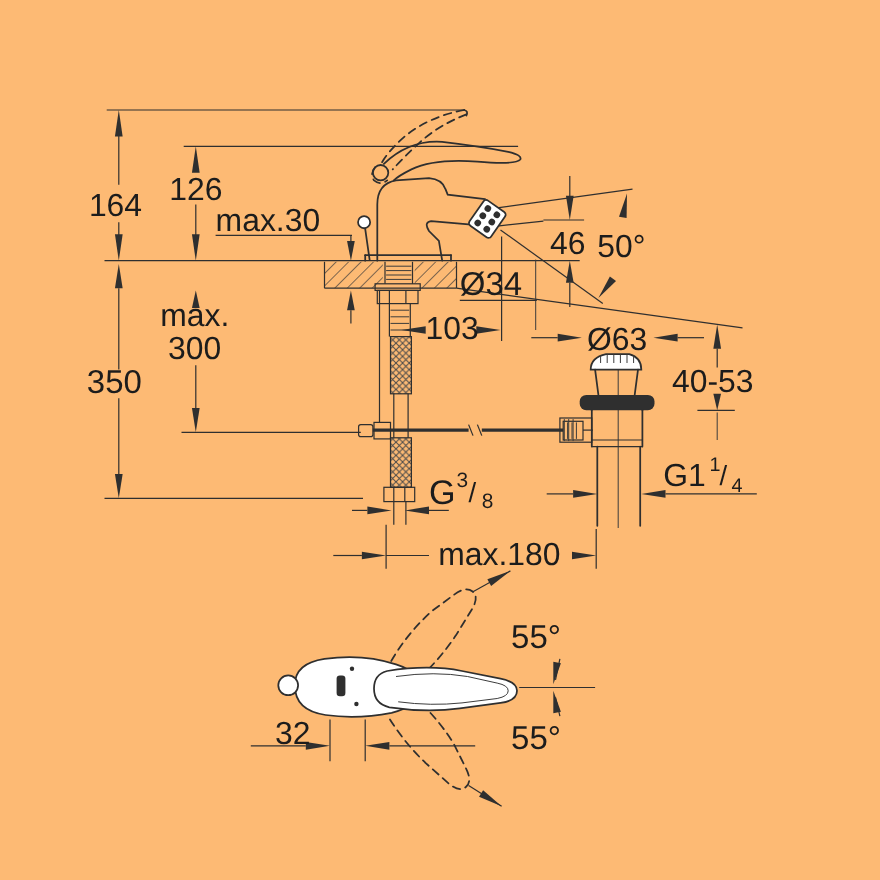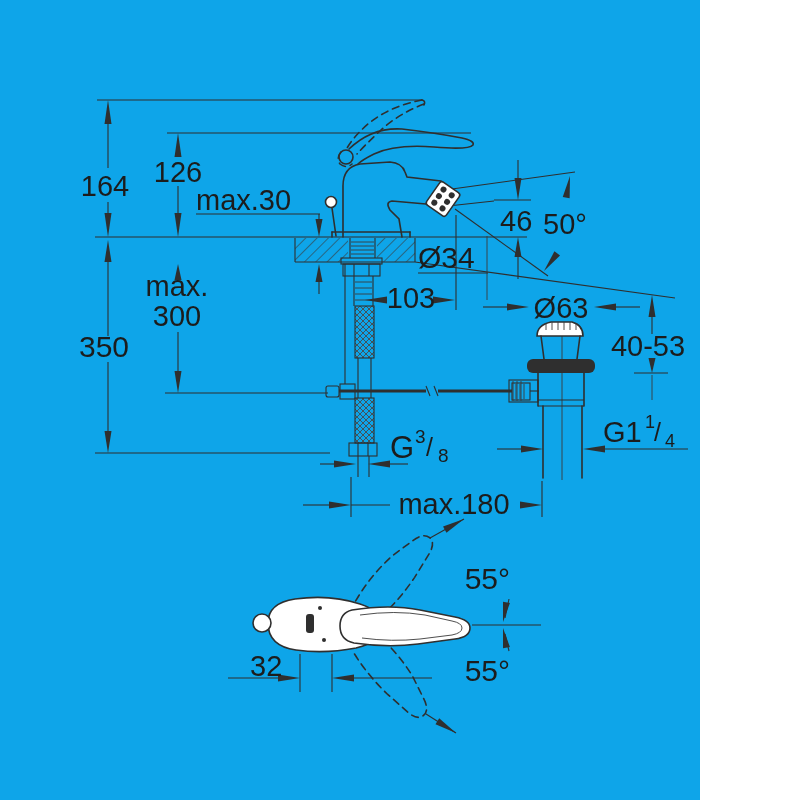--- a/index.html
+++ b/index.html
@@ -1,16 +1,16 @@
 <!DOCTYPE html>
 <html><head>
 <meta charset="utf-8">
 <style>
   html,body{margin:0;padding:0;background:#ffffff;}
-  .page{width:700px;height:800px;background:#0ea5e9;position:relative;overflow:hidden;}
+  .page{width:800px;height:800px;background:#fdba74;position:relative;overflow:hidden;}
   svg{display:block;}
   .ln{stroke:#2f2f2f;stroke-width:1.6;fill:none;stroke-linecap:round;}
   .thin{stroke:#2f2f2f;stroke-width:1.1;fill:none;}
   .xthin{stroke:#3a3a3a;stroke-width:0.9;fill:none;}
   .dash{stroke-dasharray:7 5;}
   .ah{fill:#2f2f2f;stroke:none;}
   .dk{fill:#2f2f2f;stroke:none;}
   .wh{fill:#ffffff;}
   text{font-family:"Liberation Sans","DejaVu Sans",sans-serif;fill:#1c1c1c;}
   .t29{font-size:29px;}

